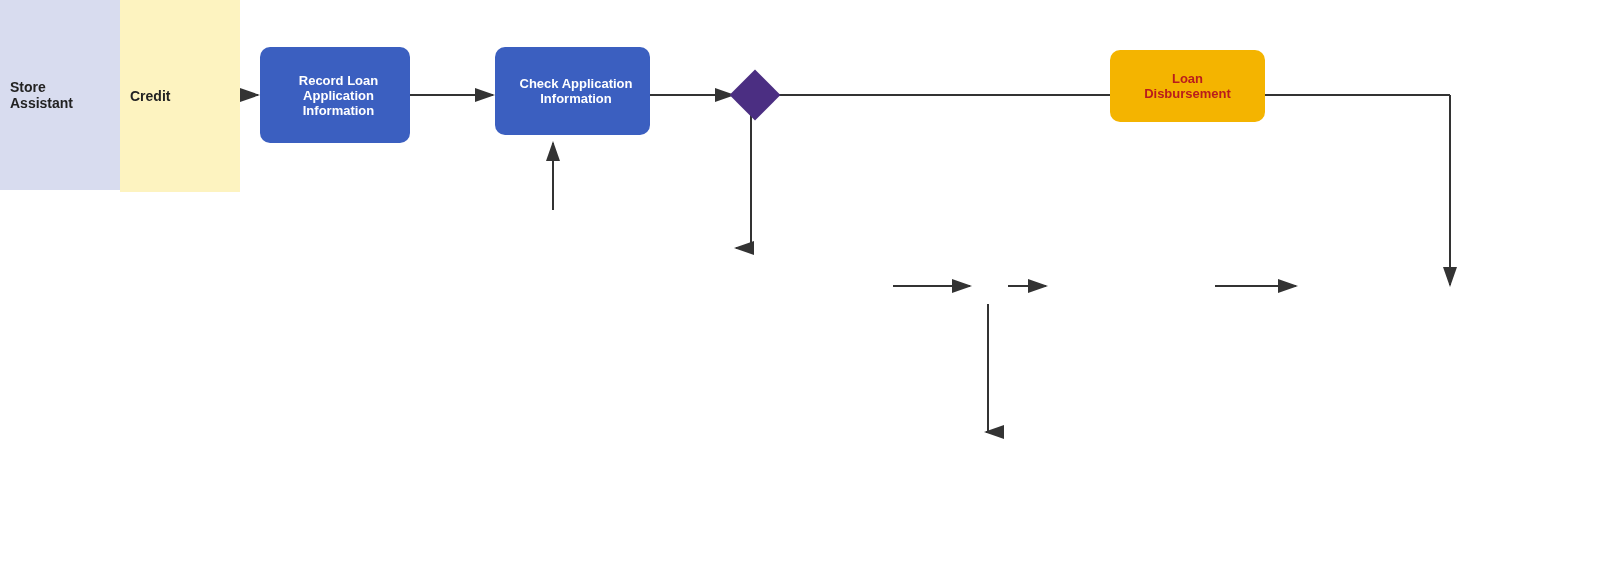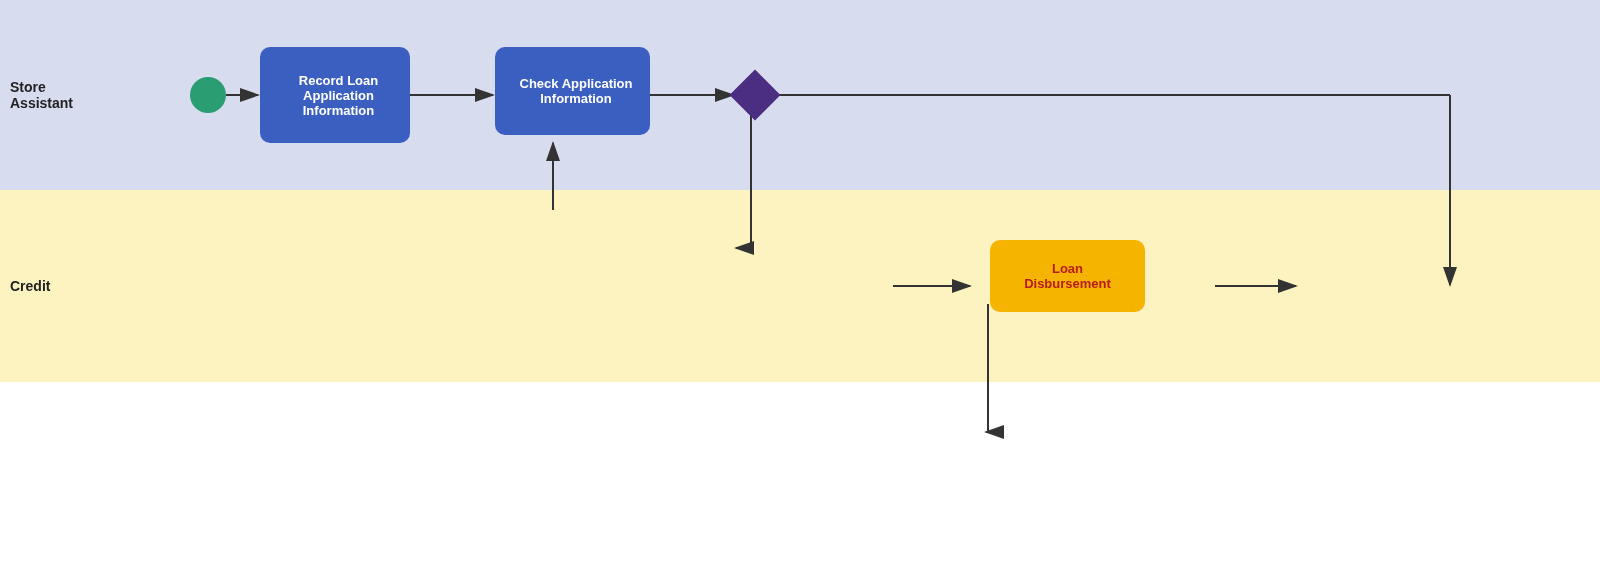--- a/index.html
+++ b/index.html
@@ -3,21 +3,21 @@
   <meta charset="utf-8">
   <style>
     * { box-sizing: border-box; margin: 0; padding: 0; }
     body { font-family: Arial, sans-serif; width: 1600px; height: 574px; overflow: hidden; }
 
     .diagram-container {
       width: 1600px;
       height: 574px;
       position: relative;
       display: flex;
-      flex-direction: column;
+      flex-direction: row;
     }
 
     .lane {
       display: flex;
       flex-direction: row;
       position: relative;
     }
 
     .lane-label {
       width: 120px;

